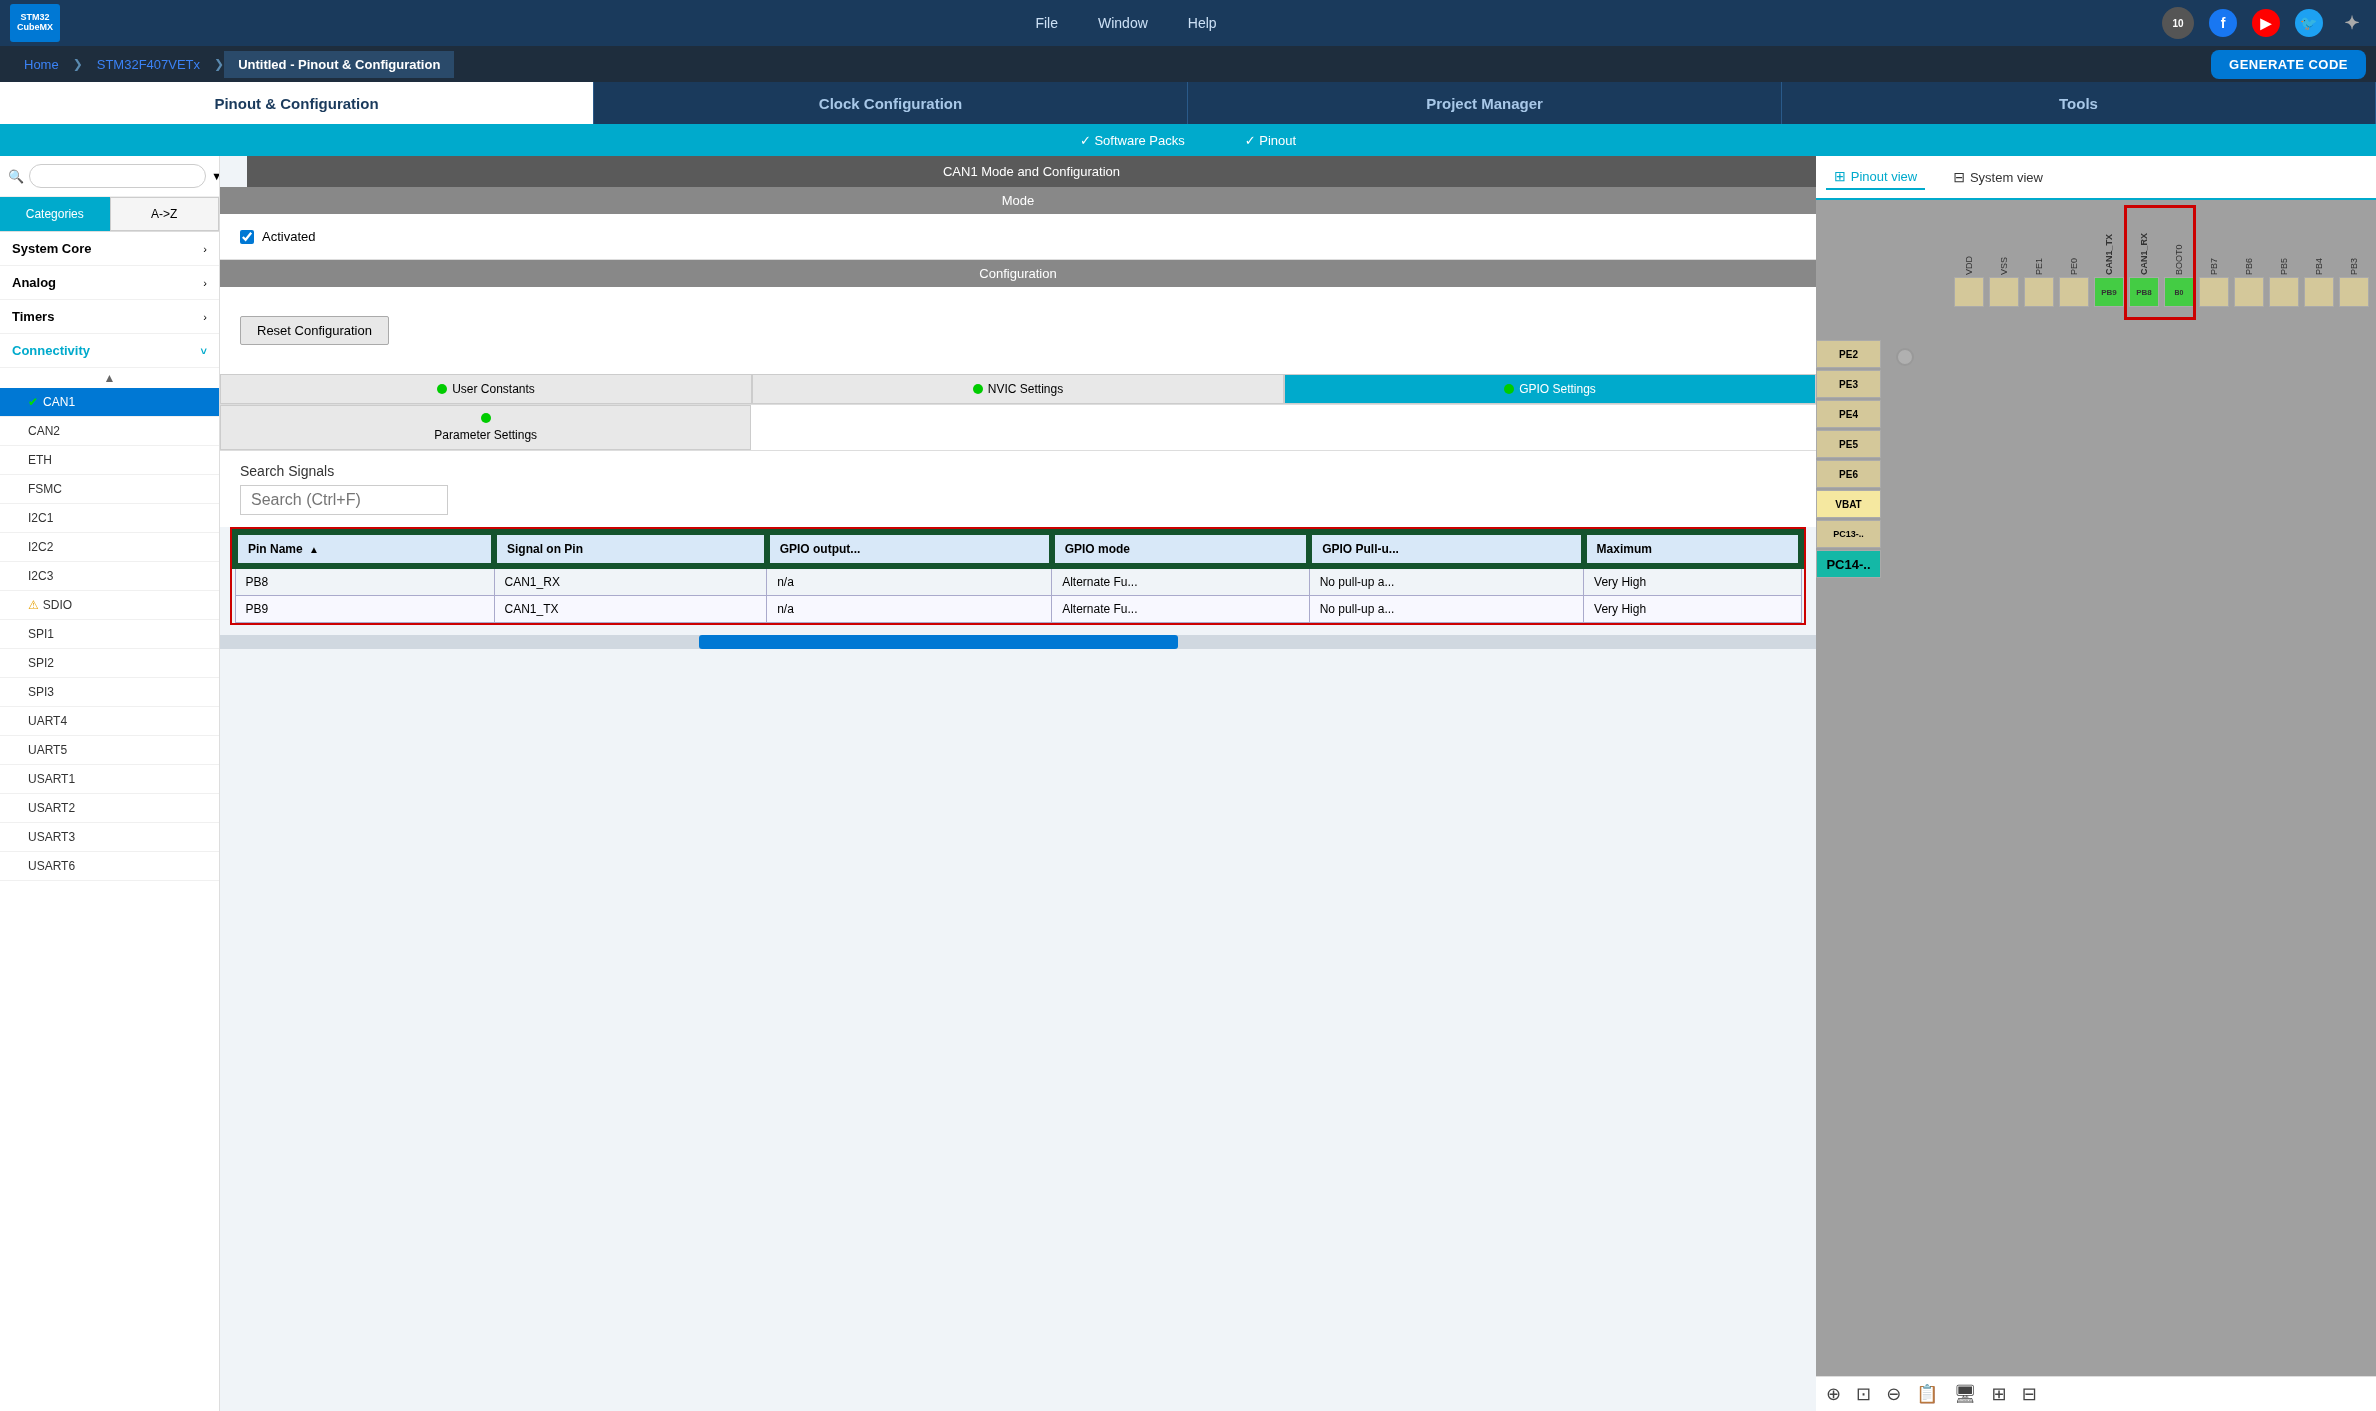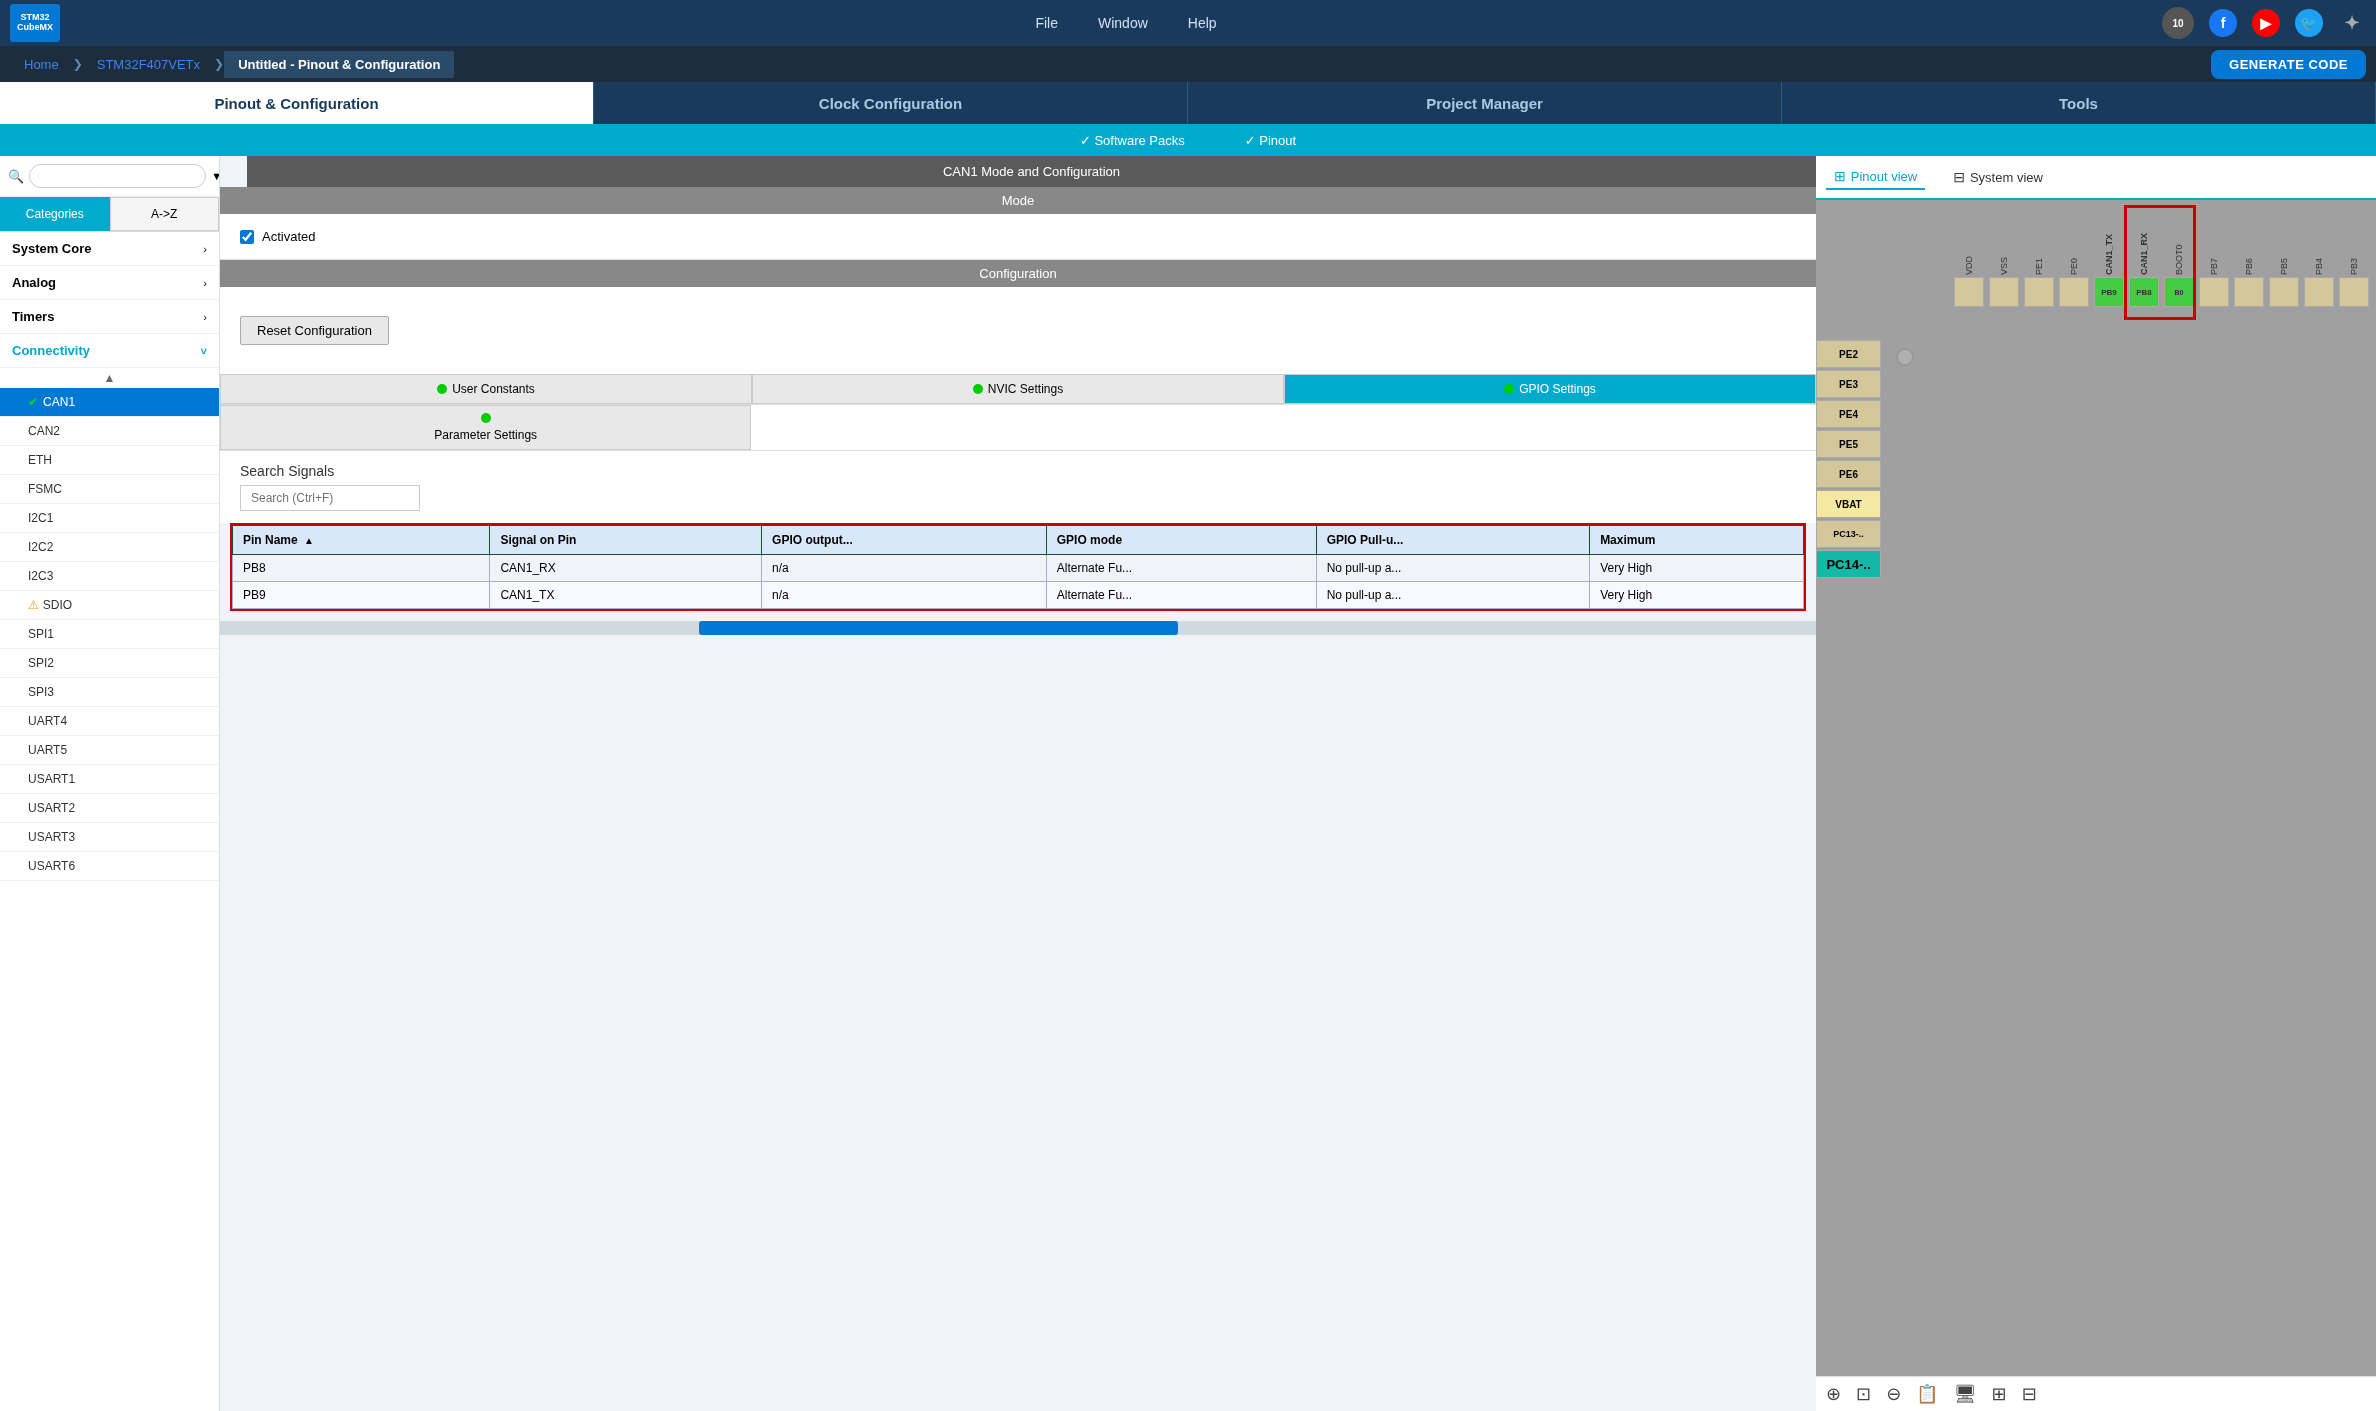--- a/index.html
+++ b/index.html
@@ -85,26 +85,26 @@
     .config-tab {
       flex: 1; padding: 7px 12px; text-align: center; background: #e8e8e8; border: 1px solid #ccc;
       cursor: pointer; font-size: 12px; display: flex; align-items: center; justify-content: center; gap: 5px;
     }
     .config-tab.active { background: #00aacc; color: white; }
     .config-tab .dot { width: 10px; height: 10px; border-radius: 50%; background: #00cc00; display: inline-block; }
 
     
     .search-signals-section { padding: 12px 20px; background: white; }
     .search-signals-label { font-size: 14px; margin-bottom: 6px; color: #333; }
-    .search-signals-input { border: 1px solid #ccc; padding: 5px 10px; width: 180px; font-size: 12px; color: #999; }
+    .search-signals-input { border: 1px solid #ccc; padding: 5px 10px; width: 208px; font-size: 16px; color: #999; }
 
     
     .signals-table { width: 100%; border-collapse: collapse; }
     .signals-table th {
-      background: #d8e8f8; border: 1px solid #14532d; padding: 7px 10px; font-size: 12px; text-align: left;
+      background: #d8e8f8; border: 6px solid #14532d; padding: 7px 10px; font-size: 12px; text-align: left;
       font-weight: bold; white-space: nowrap; margin-left: 26px;
     }
     .signals-table th .sort-arrow { font-size: 10px; margin-left: 3px; }
     .signals-table td { border: 1px solid #aac; padding: 6px 10px; font-size: 12px; }
     .signals-table tr:nth-child(even) td { background: #f8f8ff; }
     .table-wrapper { border: 2px solid #cc0000; margin: 0 10px 10px; }
 
     
     .right-panel { width: 560px; background: #c8c8c8; display: flex; flex-direction: column; overflow: hidden; }
     .view-tabs { display: flex; background: white; padding: 8px 10px; gap: 20px; border-bottom: 2px solid #00aacc; }

